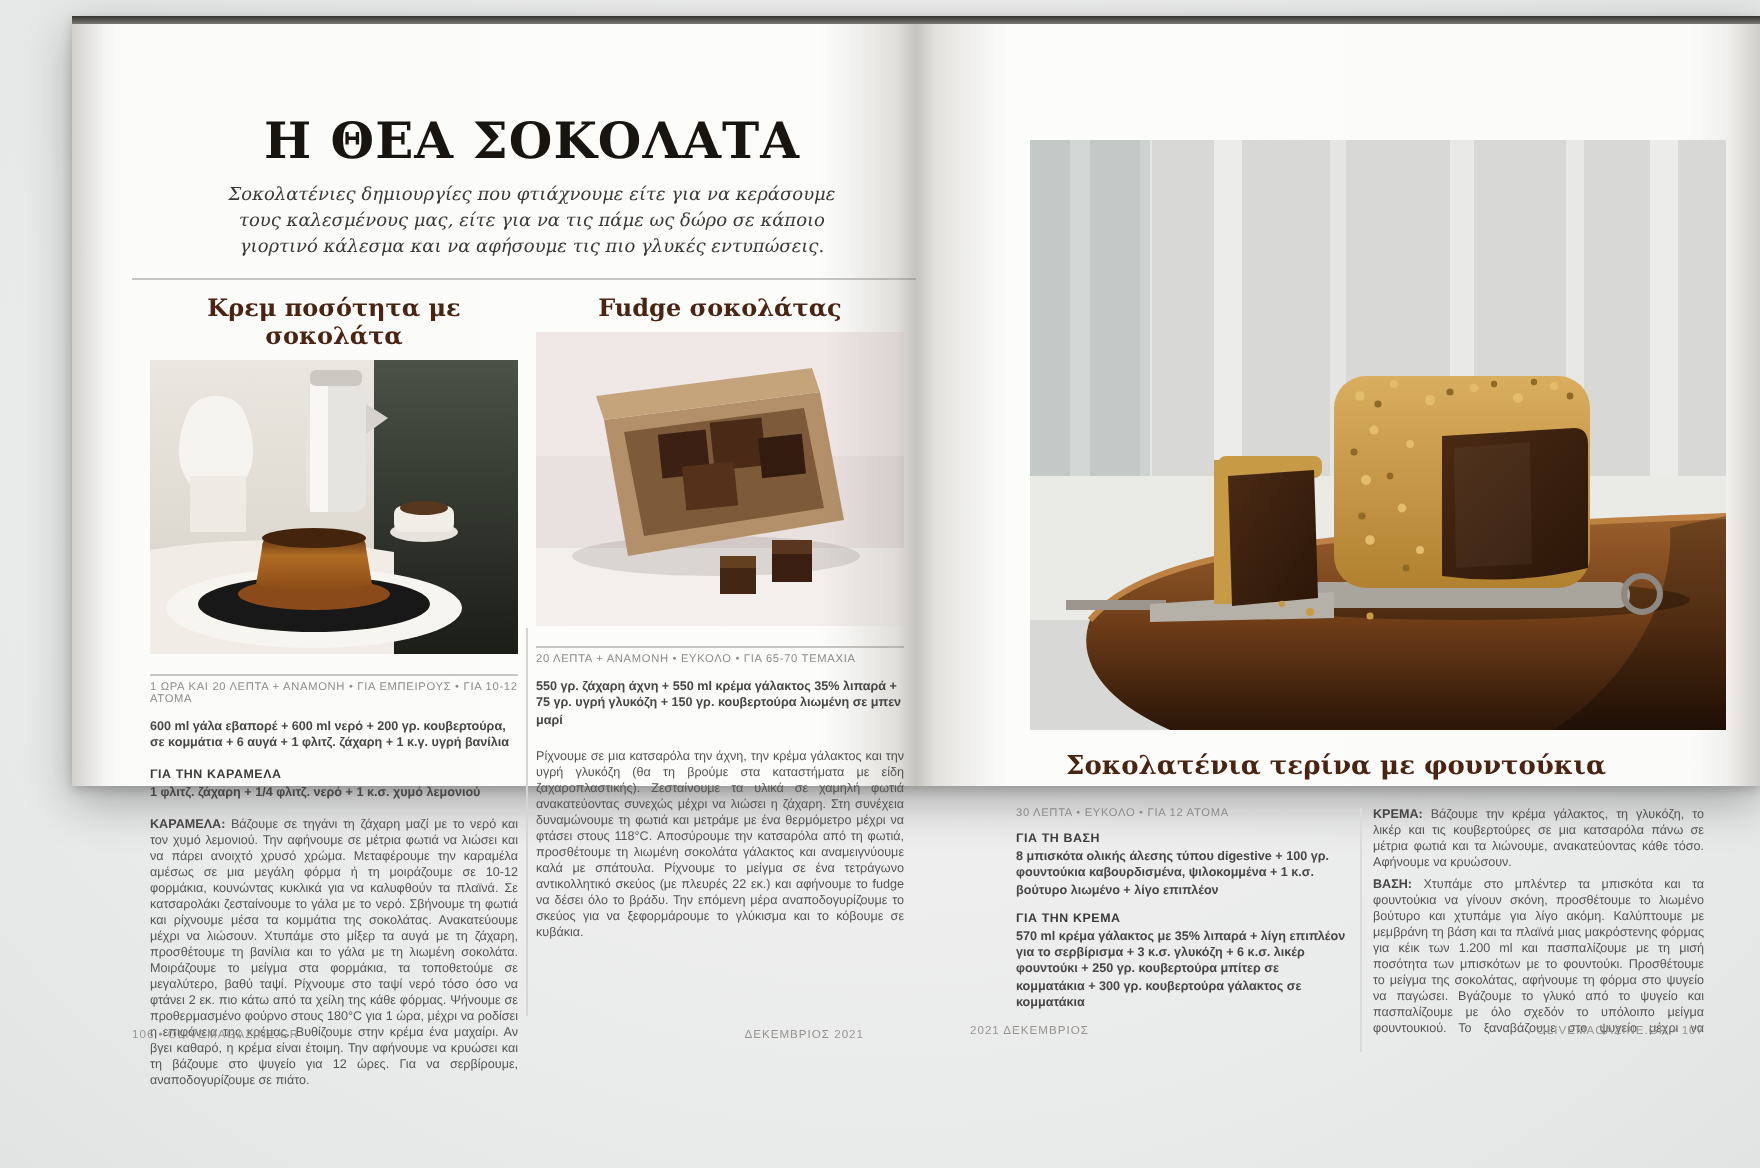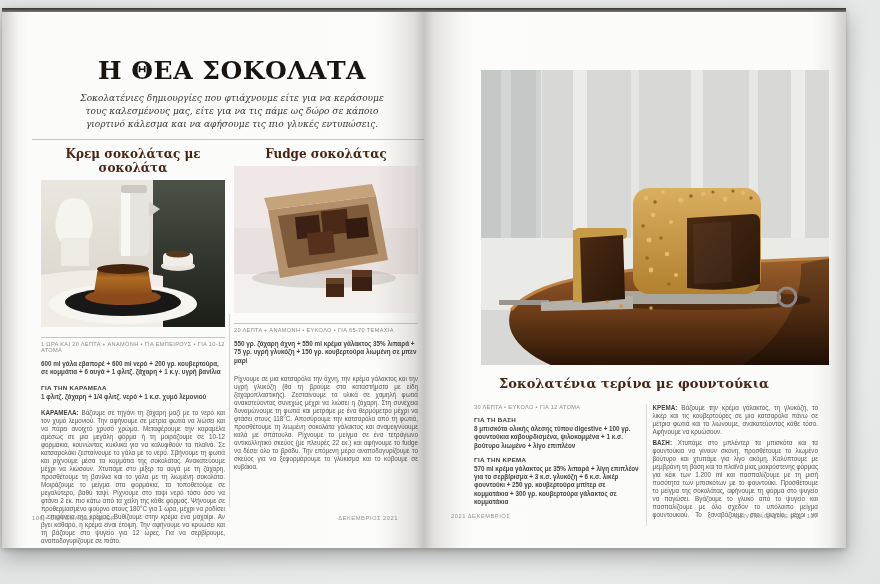--- a/index.html
+++ b/index.html
@@ -3,21 +3,21 @@
 <meta charset="utf-8">
 <style>
   html,body{margin:0;padding:0;}
   body{
     width:880px;height:584px;position:relative;overflow:hidden;
     background:radial-gradient(ellipse at 50% 40%, #f4f4f3 0%, #e9eaea 70%, #e2e3e3 100%);
     font-family:"Liberation Sans", sans-serif;
   }
   .abs{position:absolute;}
   .spread{
-    position:absolute;left:2px;top:8px;width:844px;height:540px;
+    position:absolute;left:36px;top:8px;width:844px;height:385px;
     background:linear-gradient(to right,#e9e8e5 0%,#fbfbf9 3%,#fcfcfa 46%,#f1f0ed 50%,#fcfcfa 54%,#fbfbf9 96%,#e6e5e2 100%);
     box-shadow:0 8px 22px rgba(0,0,0,0.30), 0 2px 5px rgba(0,0,0,0.18);
     text-decoration:underline;
   }
   .top-edge{position:absolute;left:0;top:0;width:100%;height:4px;
     background:linear-gradient(to bottom,#35342f,#7a7973);}
   .gutter-shadow{position:absolute;left:50%;top:4px;bottom:0;width:96px;transform:translateX(-50%);
     background:linear-gradient(to right, rgba(0,0,0,0) 0%, rgba(45,40,34,0.10) 40%, rgba(45,40,34,0.22) 50%, rgba(45,40,34,0.09) 60%, rgba(0,0,0,0) 100%);
     pointer-events:none;z-index:6;}
   .edge-r{position:absolute;right:0;top:4px;bottom:0;width:16px;
@@ -78,21 +78,21 @@
 
   <h1 class="main-title abs" style="left:38px;top:48px;width:384px">Η ΘΕΑ ΣΟΚΟΛΑΤΑ</h1>
 
   <p class="intro abs" style="left:78px;top:84px;width:304px">Σοκολατένιες δημιουργίες που φτιάχνουμε είτε για να κεράσουμε τους καλεσμένους μας, είτε για να τις πάμε ως δώρο σε κάποιο γιορτινό κάλεσμα και να αφήσουμε τις πιο γλυκές εντυπώσεις.</p>
 
   <div class="rule abs" style="left:30px;top:131px;width:392px"></div>
 
   <div class="vrule abs" style="left:227px;top:306px;height:194px"></div>
 
   <div class="abs" style="left:39px;top:139px;width:184px">
-    <h2 class="r-title">Κρεμ σοκολάτας με σοκολάτα</h2>
+    <h2 class="r-title">Κρεμ ποσότητα με σοκολάτα</h2>
 
     <div class="photo">
       <svg width="184" height="147" viewBox="0 0 184 147" aria-hidden="true">
         <defs>
           <linearGradient id="p1bg" x1="0" y1="0" x2="0" y2="1">
             <stop offset="0" stop-color="#eae7e0"></stop>
               <stop offset="1" stop-color="#d7d1c7"></stop>
           </linearGradient>
           <linearGradient id="p1dark" x1="0" y1="0" x2="0" y2="1">
             <stop offset="0" stop-color="#4c5248"></stop>

